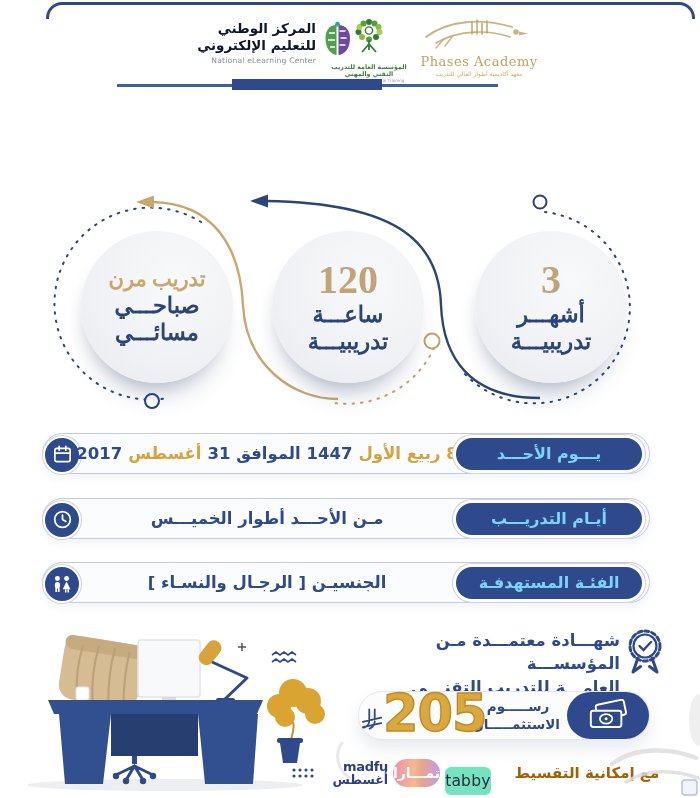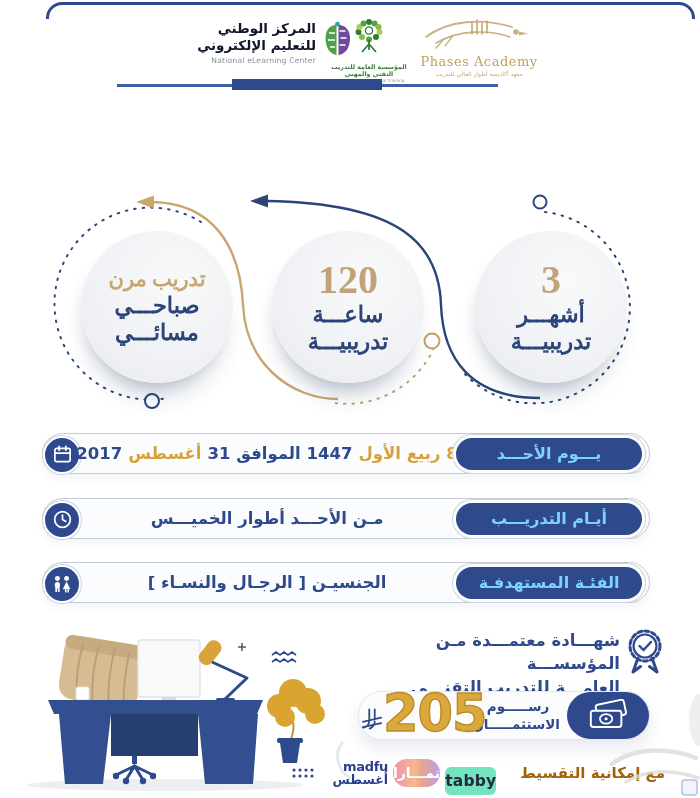--- a/index.html
+++ b/index.html
@@ -65,21 +65,21 @@
     -webkit-text-stroke:1.4px #BD8B26;letter-spacing:-1px;line-height:52px;}
   #sar-icon{position:absolute;left:3px;top:16px;}
   #payments{left:338px;top:757px;width:312px;height:32px;display:flex;align-items:center;gap:5px;direction:ltr;}
   #madfu{width:50px;text-align:right;line-height:1;}
   #madfu .en{display:block;font-size:13px;font-weight:bold;color:#2B3F8C;letter-spacing:-.3px;}
   #madfu .arx{display:block;font-size:12.5px;font-weight:bold;color:#2B3F8C;direction:rtl;margin-top:1px;}
   #tamara{width:60px;height:28px;border-radius:14px;display:flex;align-items:center;justify-content:center;
     background:linear-gradient(90deg,#ED8FAE 0%,#F5B98F 45%,#E8A68C 60%,#C29BE8 100%);
     color:#fff;font-weight:bold;font-size:14px;direction:rtl;}
   #tabby{width:58px;height:28px;border-radius:6px;background:#74E3BF;display:flex;align-items:center;
-    justify-content:center;color:#232B40;font-weight:bold;font-size:15.5px;letter-spacing:.2px;margin-top:16px;}
+    justify-content:center;color:#232B40;font-weight:normal;font-size:15.5px;letter-spacing:.2px;margin-top:16px;}
   #pay-div{width:1.5px;height:27px;background:#B9BEC9;margin:0 7px;}
   #installment{color:#a16207;font-weight:bold;font-size:15px;direction:rtl;white-space:nowrap;}
 </style>
 </head>
 <body>
 
 <div id="poster">
 
   <div id="frame-top" class="abs"></div>
 

